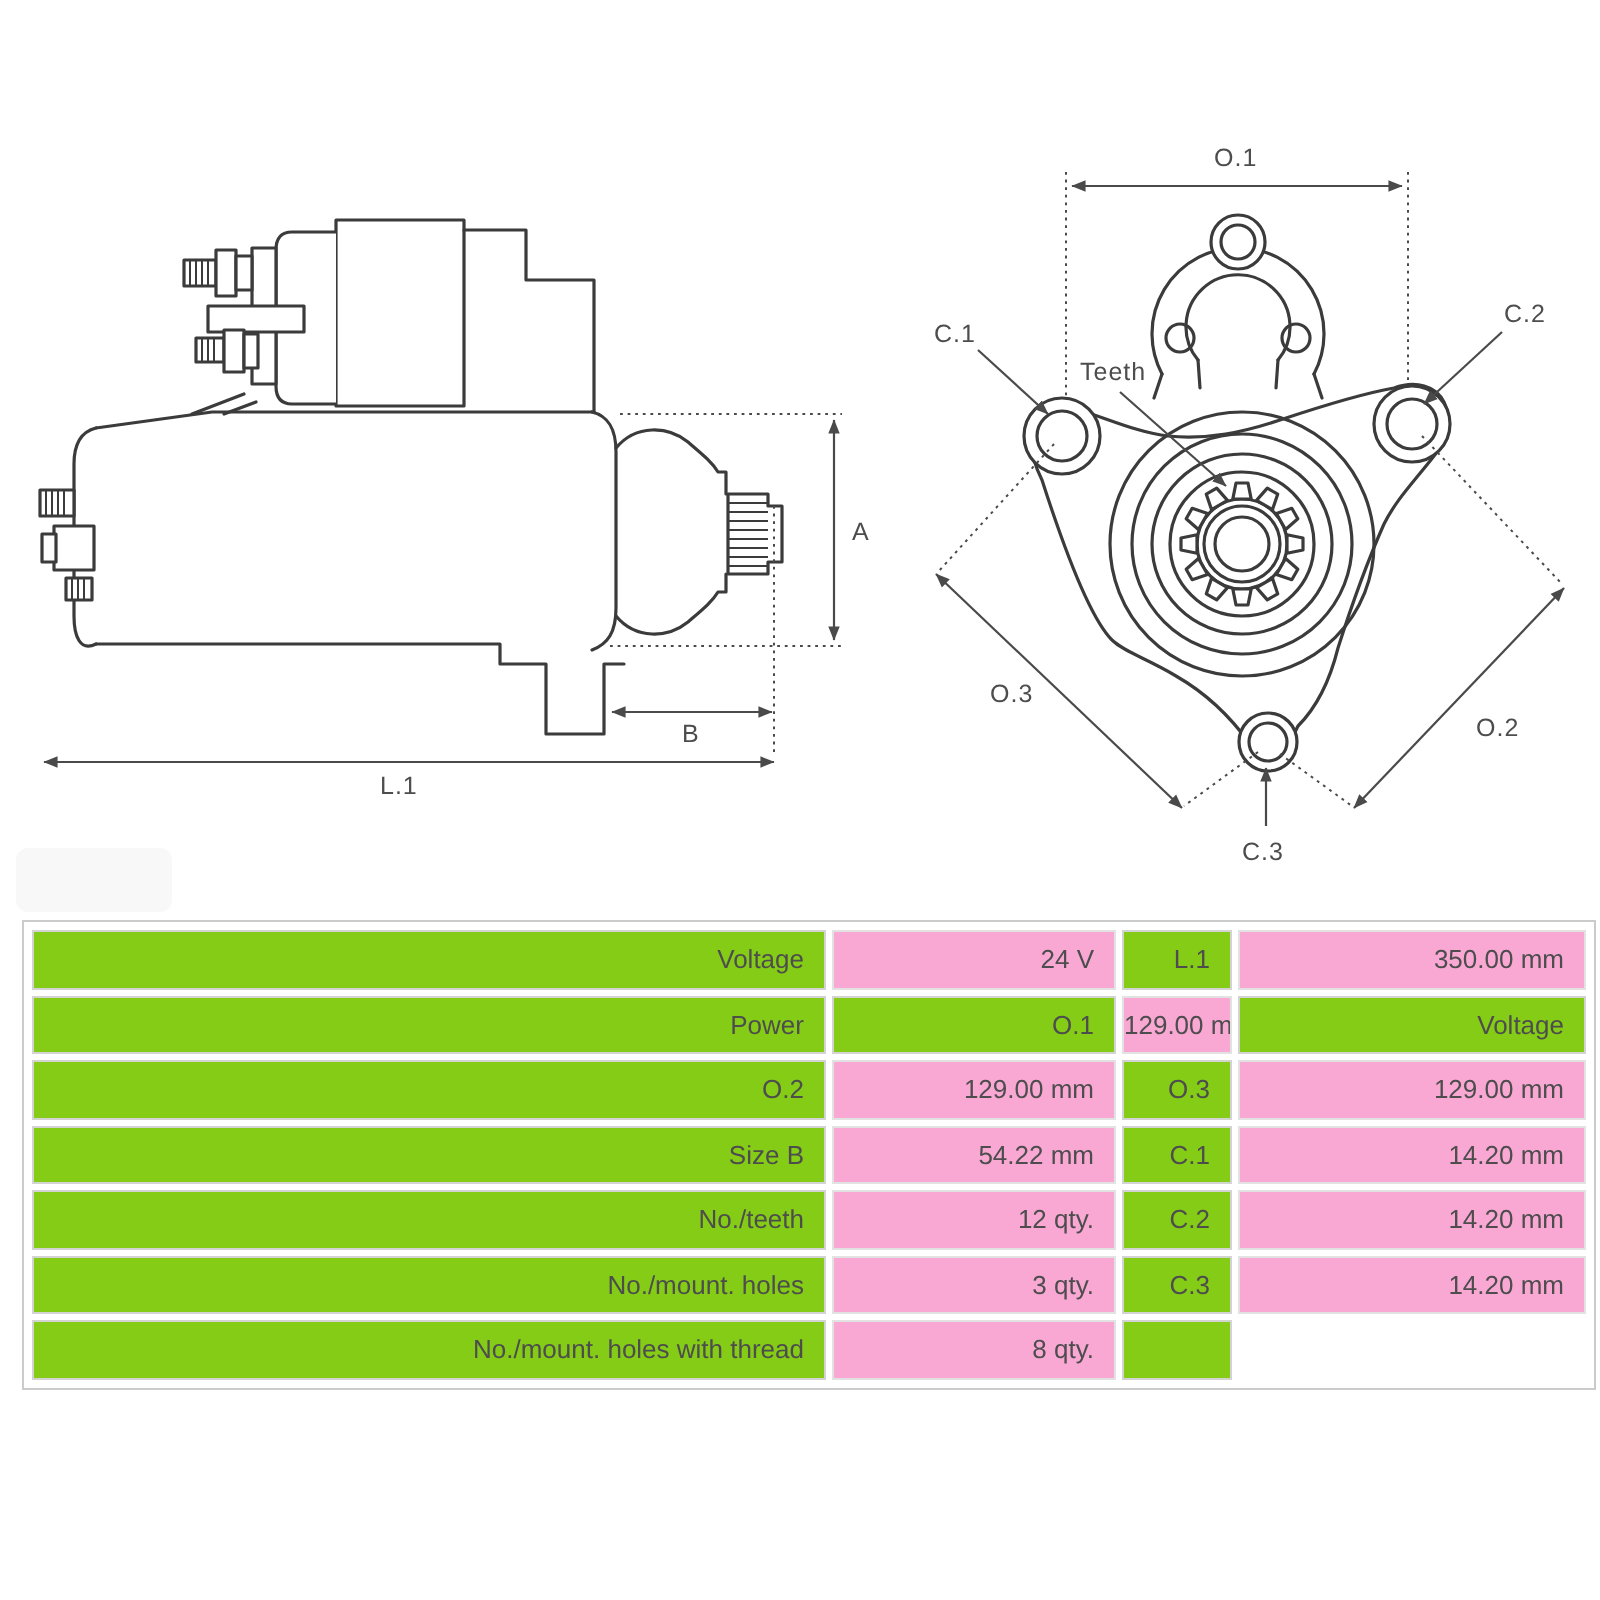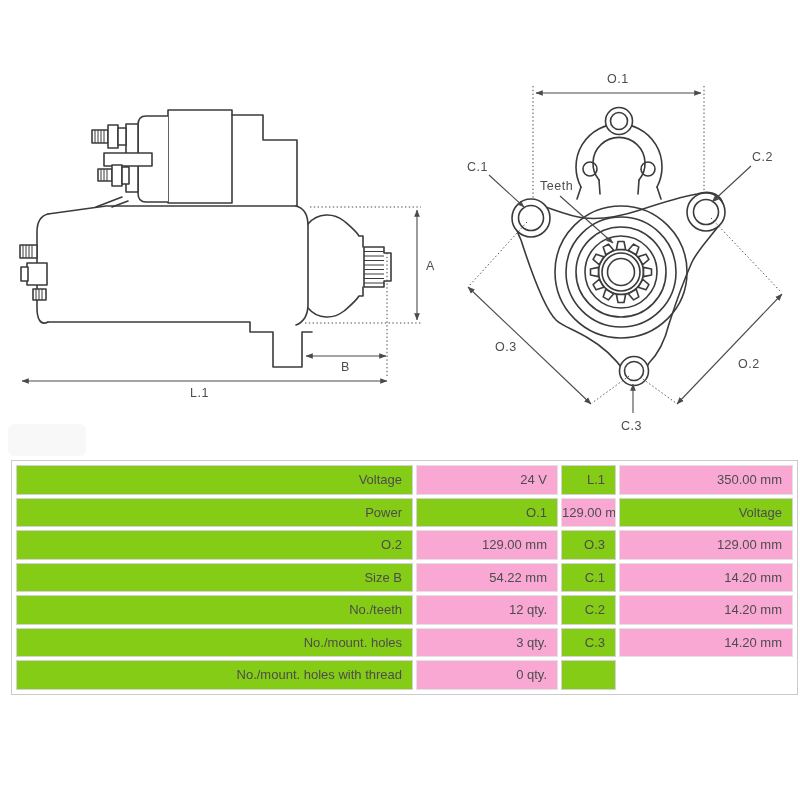--- a/index.html
+++ b/index.html
@@ -218,18 +218,18 @@
     <div class="cell white">12 qty.</div>
     <div class="cell gray">C.2</div>
     <div class="cell white">14.20 mm</div>
 
     <div class="cell gray">No./mount. holes</div>
     <div class="cell white">3 qty.</div>
     <div class="cell gray">C.3</div>
     <div class="cell white">14.20 mm</div>
 
     <div class="cell gray">No./mount. holes with thread</div>
-    <div class="cell white">0 qty.</div>
+    <div class="cell white">8 qty.</div>
     <div class="cell gray"></div>
     <div class="cell blank"></div>
   </div>
 
 </div>
 
 </body></html>

